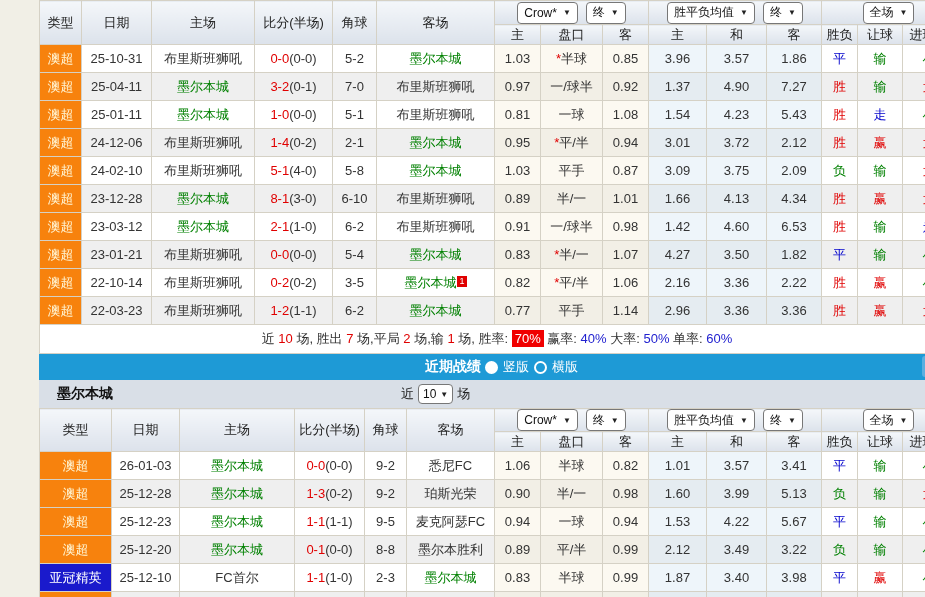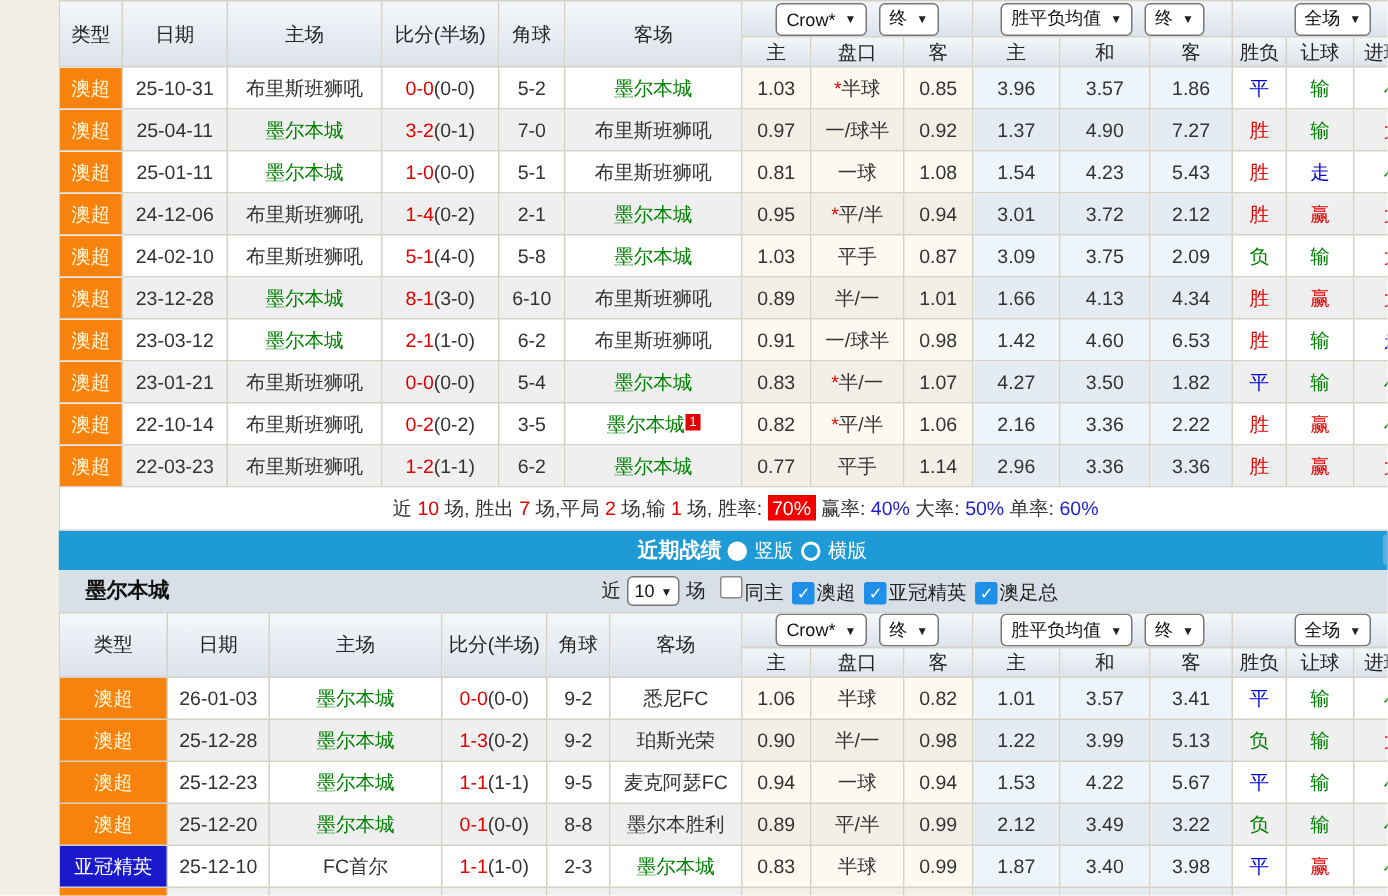--- a/index.html
+++ b/index.html
@@ -329,21 +329,20 @@
 
   <div class="filterbar">
     <span class="teamname">墨尔本城</span>
     <span class="filter-controls">
       <span>近</span>
       <span class="selectbox small">
         <span>10</span>
         <span class="chev">▼</span>
       </span>
       <span>场</span>
-      <span id="checkboxes"><span class="cbx"></span><span>同主</span><span class="cbx on">✓</span><span>澳超</span><span class="cbx on">✓</span><span>亚冠精英</span><span class="cbx on">✓</span><span>澳足总</span></span>
     </span>
   </div>
 
   <table class="grid" id="t2">
       <colgroup>
         <col style="width: 72px;">
         <col style="width: 68px;">
         <col style="width: 115px;">
         <col style="width: 70px;">
         <col style="width: 42px;">
@@ -426,21 +425,21 @@
         <tr>
           <td class="league aochao">澳超</td>
           <td>25-12-28</td>
           <td class="t-green">墨尔本城</td>
           <td><span class="red">1-3</span><span class="ht">(0-2)</span></td>
           <td>9-2</td>
           <td><span>珀斯光荣</span></td>
           <td class="c-crow">0.90</td>
           <td class="c-crow">半/一</td>
           <td class="c-crow">0.98</td>
-          <td class="c-avg">1.22</td>
+          <td class="c-avg">1.60</td>
           <td class="c-avg">3.99</td>
           <td class="c-avg">5.13</td>
           <td class="green">负</td>
           <td class="green">输</td>
           <td class="red">大</td>
         </tr>
         <tr>
           <td class="league aochao">澳超</td>
           <td>25-12-23</td>
           <td class="t-green">墨尔本城</td>

